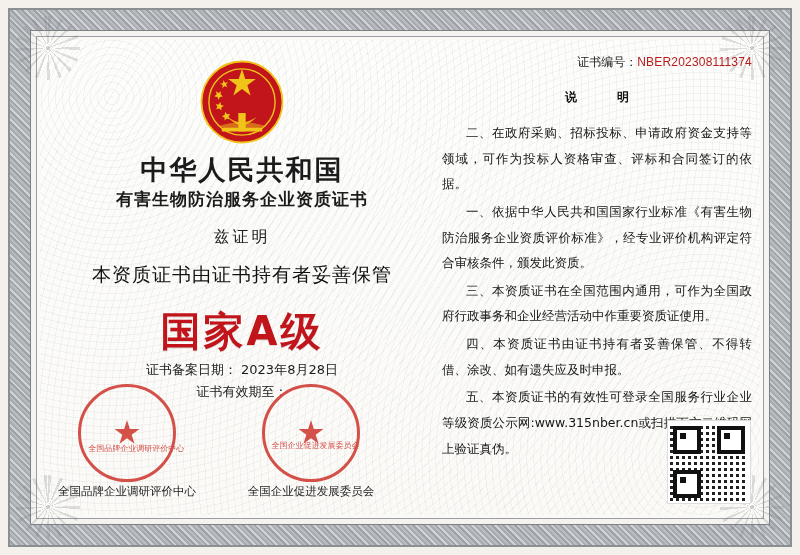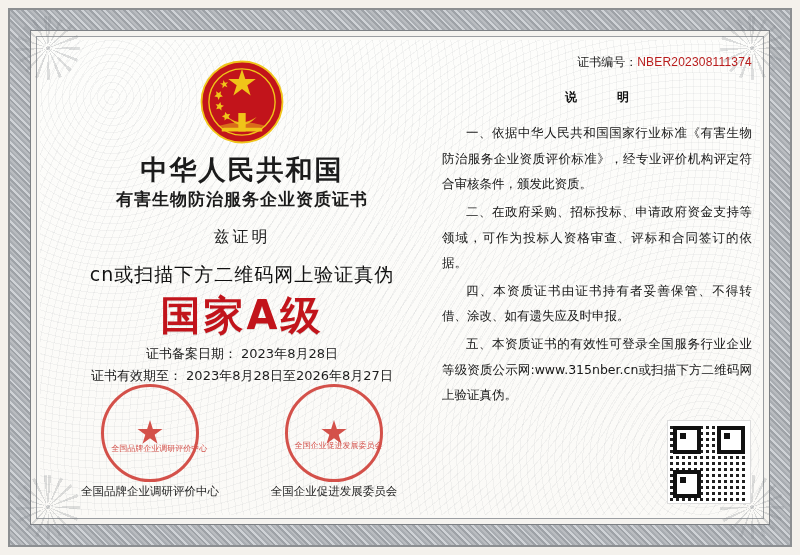--- a/index.html
+++ b/index.html
@@ -135,20 +135,21 @@
     color: #111;
     letter-spacing: 1px;
     margin-top: 14px;
   }
   .grade {
     font-family: "DejaVu Sans", "Liberation Sans", sans-serif;
     font-weight: bold;
     font-size: 40px;
     color: #c2141b;
     letter-spacing: 3px;
+    margin-top: 16px;
     text-shadow: 0 1px 0 rgba(0,0,0,.12);
   }
 
   
   .dates {
     font-family: "DejaVu Sans", "Liberation Sans", sans-serif;
     font-size: 13px;
     color: #1c1c1c;
     line-height: 1.75;
   }
@@ -160,21 +161,21 @@
   .dates .val { text-align: left; padding-left: 4px; }
 
   
   .seals {
     position: absolute;
     left: 0; right: 0;
     bottom: 12px;
   }
   .seal-row {
     display: flex;
-    justify-content: center;
+    justify-content: flex-start;
     gap: 34px;
   }
   .seal-item { width: 150px; text-align: center; }
   .seal {
     width: 92px; height: 92px;
     margin: 0 auto 2px auto;
     border: 3px solid #cf3a33;
     border-radius: 50%;
     position: relative;
     opacity: .88;
@@ -305,31 +306,30 @@
             <rect x="46" y="62" width="8" height="20" fill="#f0c419"></rect>
             <path d="M24 76 q26 -8 52 0 q-26 10 -52 0 z" fill="#f0c419" opacity=".5"></path>
           </svg>
         </div>
       </div>
 
       <div class="title-main">中华人民共和国</div>
       <div class="title-sub">有害生物防治服务企业资质证书</div>
 
       <div class="zizhengming">兹证明</div>
-      <div class="company">cn或扫描下方二维码网上验证真伪</div>
+      <div class="company">本资质证书由证书持有者妥善保管</div>
       <div class="grade">国家A级</div>
 
       <div class="dates">
         <div class="row">
           <span class="lab">证书备案日期：</span>
           <span class="val">2023年8月28日</span>
         </div>
         <div class="row">
           <span class="lab">证书有效期至：</span>
-          <span class="val">2023年8月28日至2026年8月27日</span>
         </div>
       </div>
 
       <div class="seals">
         <div class="seal-row">
 
           <div class="seal-item">
             <div class="seal">
               <div class="seal-ring-text">
                 <span style="transform:rotate(-104deg) translate(0,-40px) rotate(104deg)">全国品牌企业调研评价中心</span>
@@ -353,22 +353,23 @@
 
     <div class="col-right">
 
       <div class="cert-no">
         <span>证书编号：</span><span class="num">NBER202308111374</span>
       </div>
 
       <div class="shuoming">说　明</div>
 
       <div class="clauses">
+        <div class="clause">二、在政府采购、招标投标、申请政府资金支持等领域，可作为投标人资格审查、评标和合同签订的依据。</div>
         <div class="clause">一、依据中华人民共和国国家行业标准《有害生物防治服务企业资质评价标准》，经专业评价机构评定符合审核条件，颁发此资质。</div>
-        <div class="clause">二、在政府采购、招标投标、申请政府资金支持等领域，可作为投标人资格审查、评标和合同签订的依据。</div>
+        <div class="clause">三、本资质证书在全国范围内通用，可作为全国政府行政事务和企业经营活动中作重要资质证使用。</div>
         <div class="clause">四、本资质证书由证书持有者妥善保管、不得转借、涂改、如有遗失应及时申报。</div>
         <div class="clause last">五、本资质证书的有效性可登录全国服务行业企业等级资质公示网:www.315nber.cn或扫描下方二维码网上验证真伪。</div>
       </div>
 
       <div class="qr">
         <div class="fp a">
             <i></i>
           </div>
         <div class="fp b">
             <i></i>

